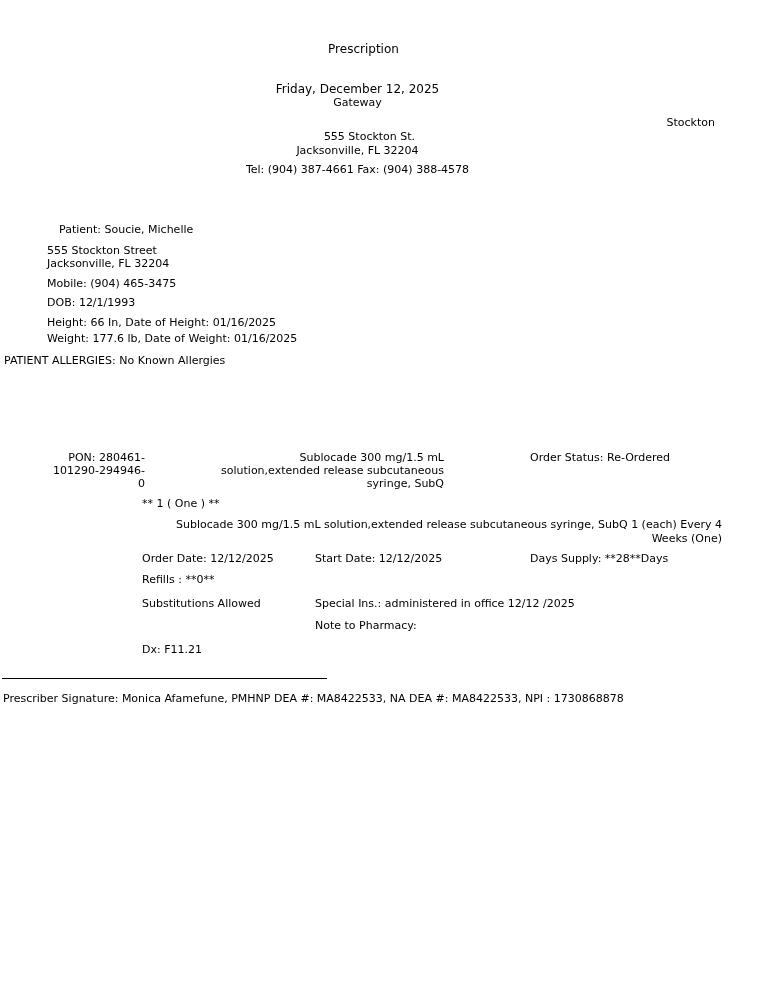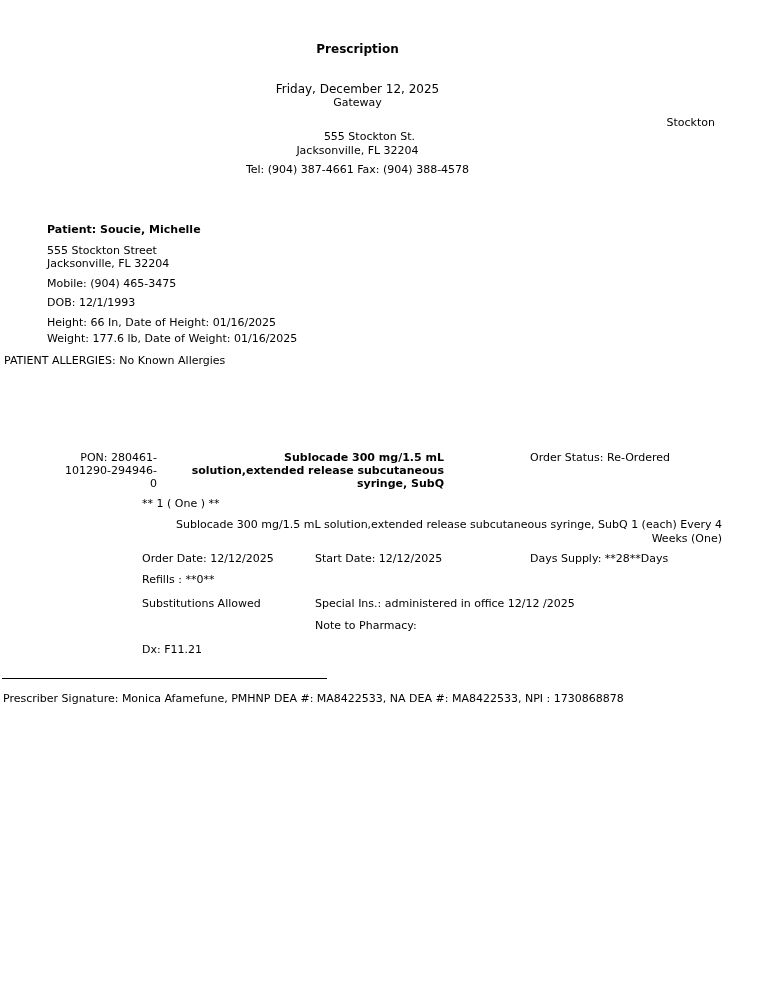--- a/index.html
+++ b/index.html
@@ -8,21 +8,21 @@
     width: 768px;
     height: 1008px;
     position: relative;
     overflow: hidden;
     font-family: "DejaVu Sans", "Liberation Sans", sans-serif;
     font-size: 11px;
     color: #000000;
   }
   .abs { position: absolute; white-space: nowrap; }
   .pre { white-space: pre-line; }
-  .bold { font-weight: bold; }
+  .bold { font-weight: normal; padding-left: 12px; }
   .fs12 { font-size: 12px; }
   .header-line { left: 0; width: 715px; text-align: center; }
   .lh13 { line-height: 13px; }
   .sig-rule { border-top: 1px solid #000000; height: 0; }
 </style>
 </head>
 <body>
 
 <div class="abs header-line bold fs12" style="top:42px;">Prescription</div>
 <div class="abs header-line fs12" style="top:62px;margin-top:20px;">Friday, December 12, 2025</div>
@@ -35,21 +35,21 @@
 
 <div class="abs bold" style="left:47px; top:223px;">Patient: Soucie, Michelle</div>
 <div class="abs" style="left:47px; top:244px;">555 Stockton Street</div>
 <div class="abs" style="left:47px; top:257px;">Jacksonville, FL 32204</div>
 <div class="abs" style="left:47px; top:277px;">Mobile: (904) 465-3475</div>
 <div class="abs" style="left:47px; top:296px;">DOB: 12/1/1993</div>
 <div class="abs" style="left:47px; top:316px;">Height: 66 In, Date of Height: 01/16/2025</div>
 <div class="abs" style="left:47px; top:332px;">Weight: 177.6 lb, Date of Weight: 01/16/2025</div>
 <div class="abs" style="left:4px; top:354px;">PATIENT ALLERGIES: No Known Allergies</div>
 
-<div class="abs pre lh13" style="left:33px; top:451px; width:112px; white-space:pre-line;margin-left:12px;">PON:  280461-
+<div class="abs pre lh13" style="left:33px; top:451px; width:112px; white-space:pre-line;">PON:  280461-
 101290-294946-
 0</div>
 <div class="abs pre bold lh13" style="left:142px; top:451px; width:290px; white-space:pre-line;margin-left:12px;">Sublocade 300 mg/1.5 mL
 solution,extended release subcutaneous
 syringe, SubQ</div>
 <div class="abs" style="left:530px; top:451px;">Order Status: Re-Ordered</div>
 
 <div class="abs" style="left:142px; top:497px;">** 1 ( One ) **</div>
 
 <div class="abs pre" style="left:142px; top:518px; width:580px; line-height:13.5px; white-space:pre-line;">Sublocade 300 mg/1.5 mL solution,extended release subcutaneous syringe, SubQ 1 (each) Every 4

